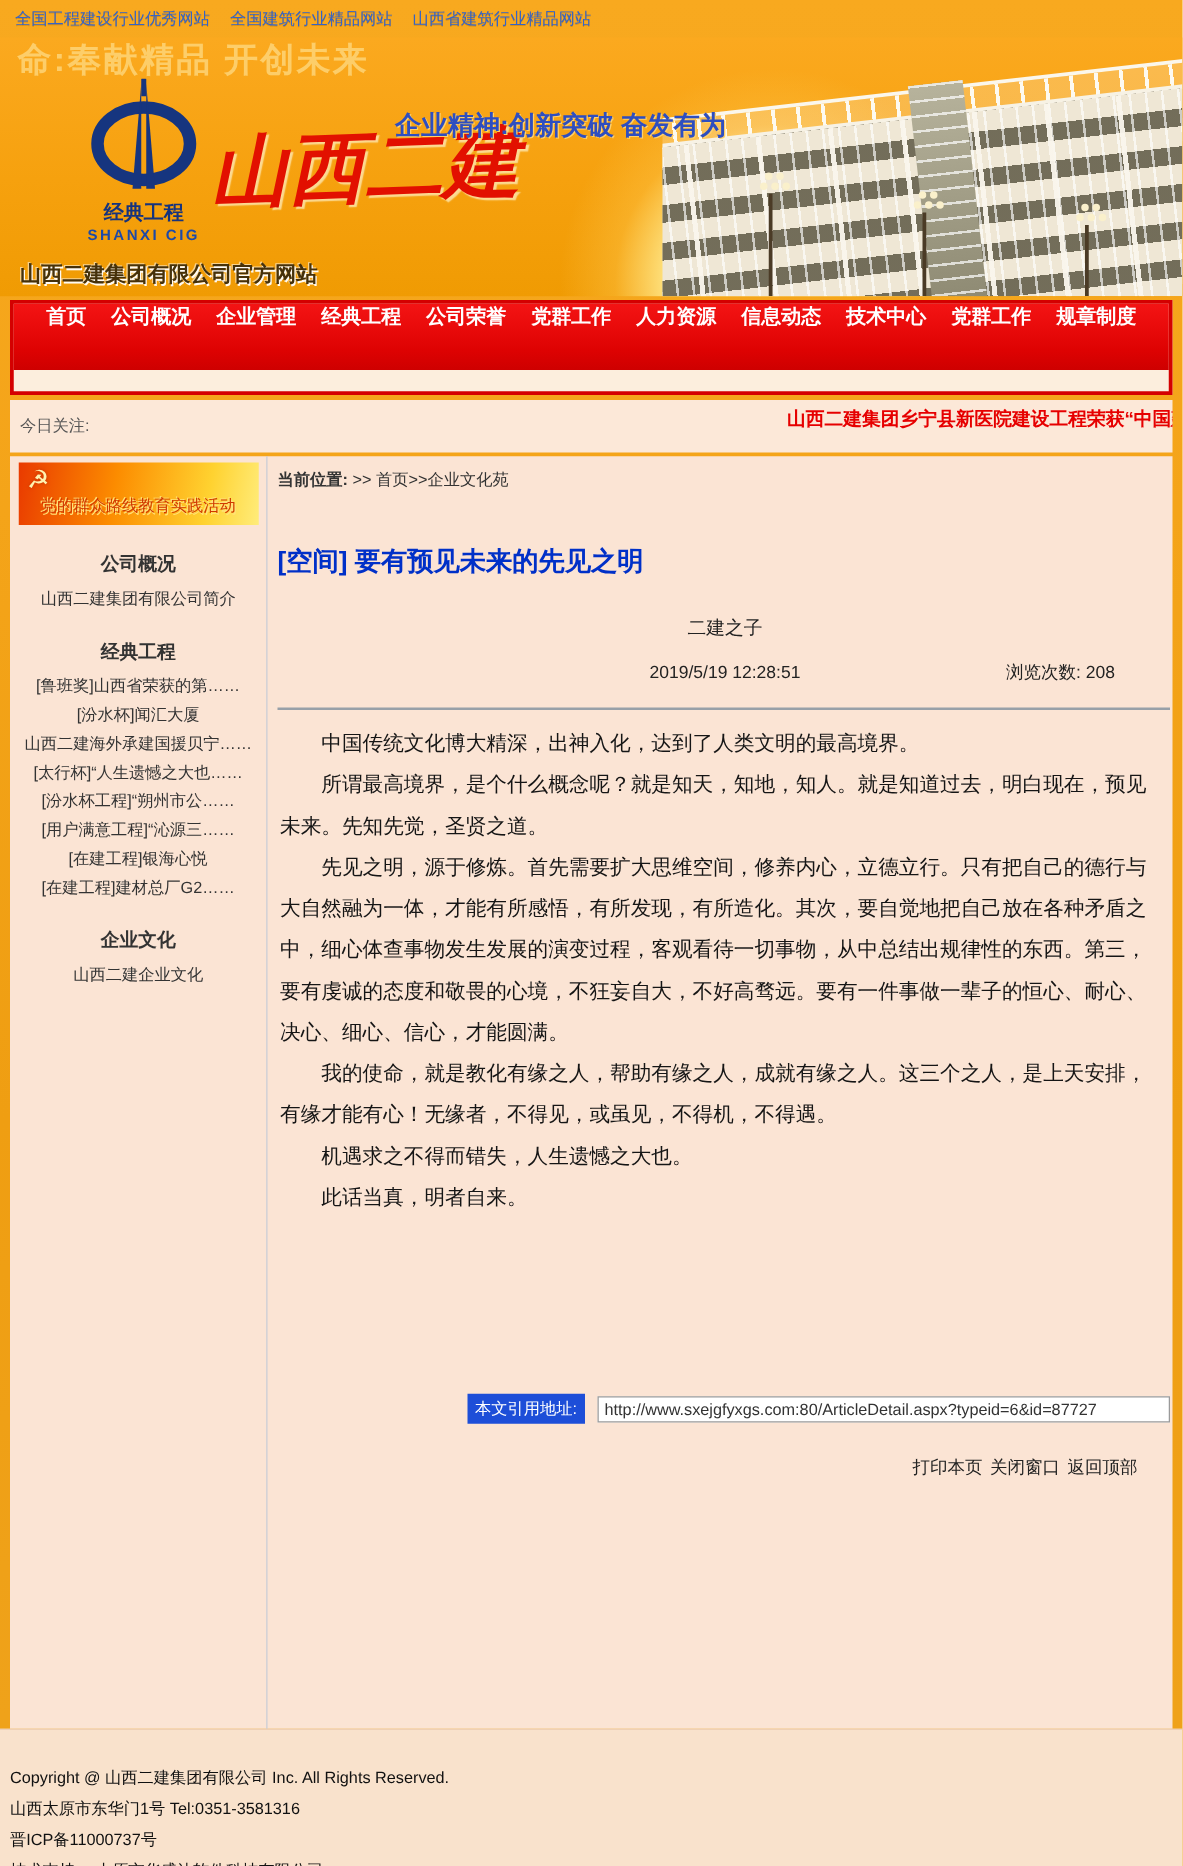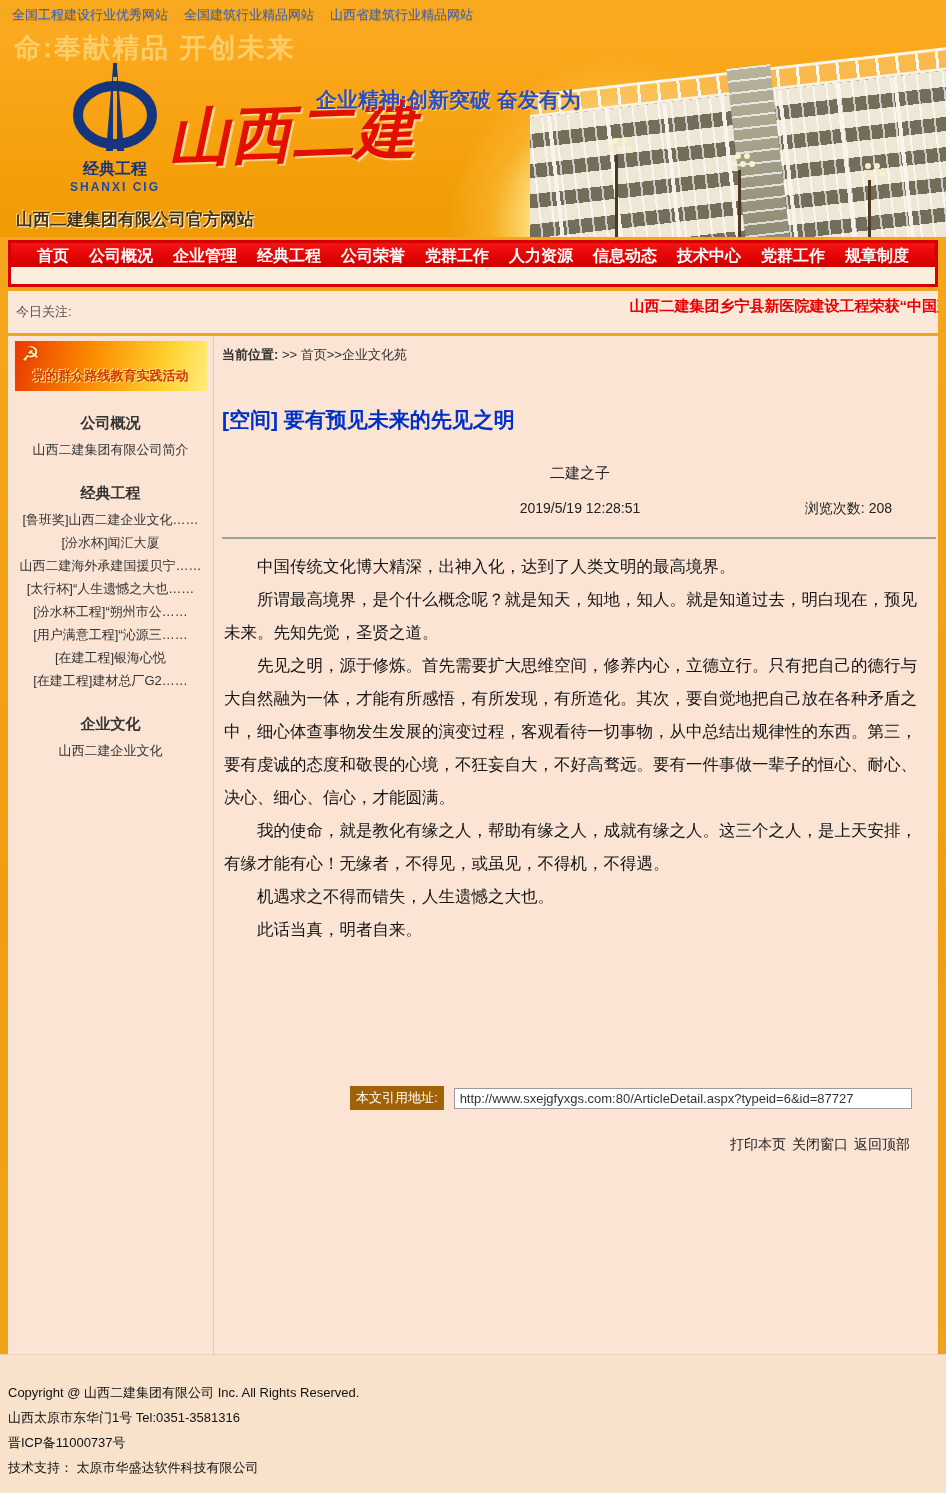--- a/index.html
+++ b/index.html
@@ -50,60 +50,60 @@
     transform:rotate(-6.5deg);transform-origin:right top;
     background:
       repeating-linear-gradient(180deg,rgba(255,255,255,.7) 0 2px,rgba(255,255,255,0) 2px 12px),
       linear-gradient(180deg,#B7B39C 0%,#8D8972 100%);}
   .lamp{position:absolute;width:3px;background:#4B3B26;}
   .lamp::before{content:"";position:absolute;top:-9px;left:-7px;width:6px;height:6px;border-radius:50%;
     background:#FAF0CB;box-shadow:9px 0 0 #FAF0CB,18px 0 0 #FAF0CB,4px -8px 0 #FAF0CB,13px -8px 0 #FAF0CB;}
 
   
   .navbox{margin:3px 8px 0;border:3px solid #D40000;background:#FCEEDD;}
-  .navbar{display:flex;justify-content:space-between;align-items:flex-end;height:24px;padding:0 26px;
+  .navbar{display:flex;justify-content:space-between;align-items:flex-start;height:53px;padding:0 26px;
     background:linear-gradient(180deg,#F41414 0%,#DE0202 70%,#CE0000 100%);}
   .navbar a{color:#FFFFFF;font-size:16px;font-weight:bold;text-decoration:none;white-space:nowrap;}
   .nav-sub{height:17px;}
 
   
   .ticker{margin:4px 8px 0;height:42px;background:#FCE8D8;position:relative;overflow:hidden;
     display:flex;align-items:center;}
   .ticker-label{margin-left:8px;font-size:13px;color:#555;}
   .ticker-text{position:absolute;right:-14px;top:6px;white-space:nowrap;
     font-size:15px;font-weight:bold;color:#E60000;}
 
   
   .content{margin:3px 8px 0;display:flex;align-items:stretch;background:#FBE4D4;min-height:1018px;}
   .sidebar{width:206px;box-sizing:border-box;border-right:1px solid #C9CBD5;padding-top:5px;flex:none;}
   .side-banner{width:192px;height:50px;margin:0 auto;position:relative;
     background:linear-gradient(100deg,#E93A00 0%,#FC8C00 40%,#FFD230 78%,#FFEC7A 100%);
     display:flex;align-items:flex-end;justify-content:center;}
   .side-banner .emblem{position:absolute;left:7px;top:1px;font-size:20px;color:#FFF3B0;
     text-shadow:0 0 3px #C03000;}
-  .side-banner .txt{font-size:13px;font-weight:bold;color:#D03800;margin-bottom:6px;white-space:nowrap;
+  .side-banner .txt{font-size:13px;font-weight:normal;color:#D03800;margin-bottom:6px;white-space:nowrap;
     text-shadow:1px 1px 0 #FFE27A,-1px -1px 0 #FFE27A;}
   .side-section{margin-top:17px;text-align:center;}
   .side-title{display:block;font-size:15px;font-weight:bold;color:#333;line-height:30px;}
   .side-item{font-size:13px;color:#333;line-height:23px;white-space:nowrap;}
 
   
   .main{flex:1;padding-left:8px;position:relative;box-sizing:border-box;}
   .breadcrumb{margin-top:10px;font-size:13px;color:#333;}
   .breadcrumb b{font-weight:bold;}
   .art-title{text-align:left;font-size:21px;font-weight:bold;color:#0030C8;margin-top:42px;}
   .art-author{text-align:center;font-size:15px;color:#222;margin-top:30px;}
   .art-meta{position:relative;margin-top:17px;height:20px;font-size:14px;color:#222;}
   .art-date{text-align:center;}
   .art-views{position:absolute;right:46px;top:0;text-align:center;}
   .art-divider{margin-top:17px;border-bottom:2px solid #98A0A8;margin-right:2px;}
   .art-body{padding:11px 8px 0 2px;}
   .art-body p{margin:0;font-size:16.5px;line-height:33px;color:#151515;text-indent:2em;}
   .cite-row{margin:140px 0 0 128px;display:flex;align-items:center;}
-  .cite-label{background:#a16207;color:#FFFFFF;font-size:13px;padding:3px 6px;white-space:nowrap;}
+  .cite-label{background:#1d4ed8;color:#FFFFFF;font-size:13px;padding:3px 6px;white-space:nowrap;margin-left:24px;}
   .cite-input{width:446px;height:15px;border:1px solid #9A9A9A;background:#FFFFFF;font-size:13px;
     color:#333;padding:2px 5px;margin-left:10px;font-family:"Liberation Sans",sans-serif;}
   .actions{margin-top:26px;text-align:right;padding-right:28px;font-size:14px;color:#222;}
   .actions a{color:#222;text-decoration:none;margin-left:6px;}
 
   
   .footer{background:#F9E2CC;height:142px;box-sizing:border-box;padding:25px 0 0 8px;
     border-top:1px solid #EFD0B4;}
   .footer div{font-size:13px;color:#111;line-height:25px;}
 </style>
@@ -182,21 +182,21 @@
           <div>
 
           <div class="side-item">山西二建集团有限公司简介</div>
           </div>
         </div>
 
         <div class="side-section">
           <span class="side-title">经典工程</span>
           <div>
 
-          <div class="side-item">[鲁班奖]山西二建企业文化……</div>
+          <div class="side-item">[鲁班奖]山西省荣获的第……</div>
             <div class="side-item">[汾水杯]闻汇大厦</div>
             <div class="side-item">山西二建海外承建国援贝宁……</div>
             <div class="side-item">[太行杯]“人生遗憾之大也……</div>
             <div class="side-item">[汾水杯工程]“朔州市公……</div>
             <div class="side-item">[用户满意工程]“沁源三……</div>
             <div class="side-item">[在建工程]银海心悦</div>
             <div class="side-item">[在建工程]建材总厂G2……</div>
           </div>
         </div>
 

